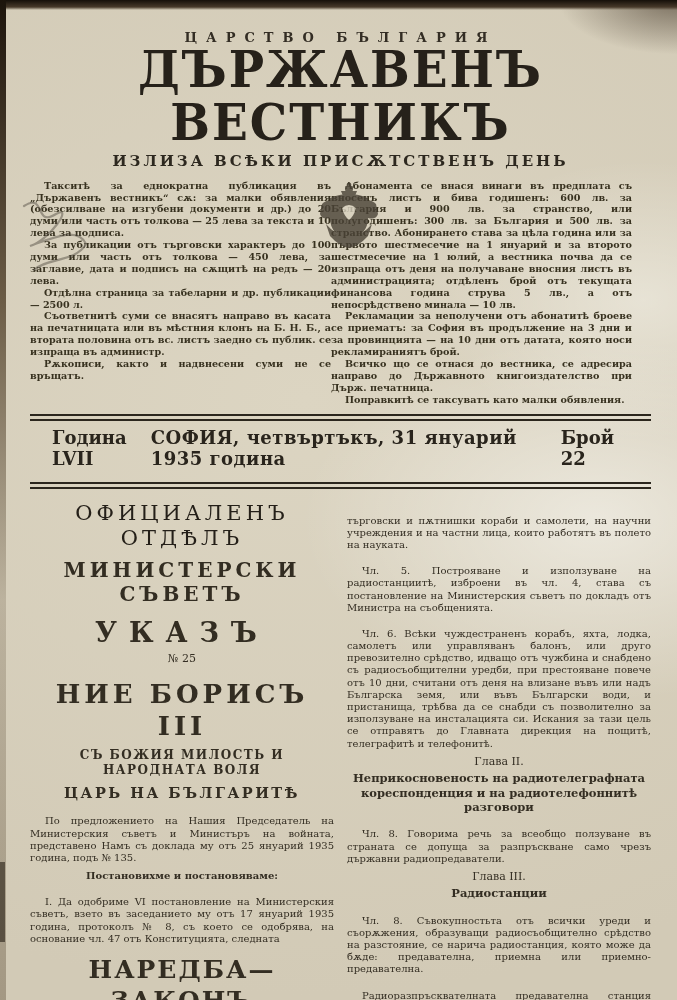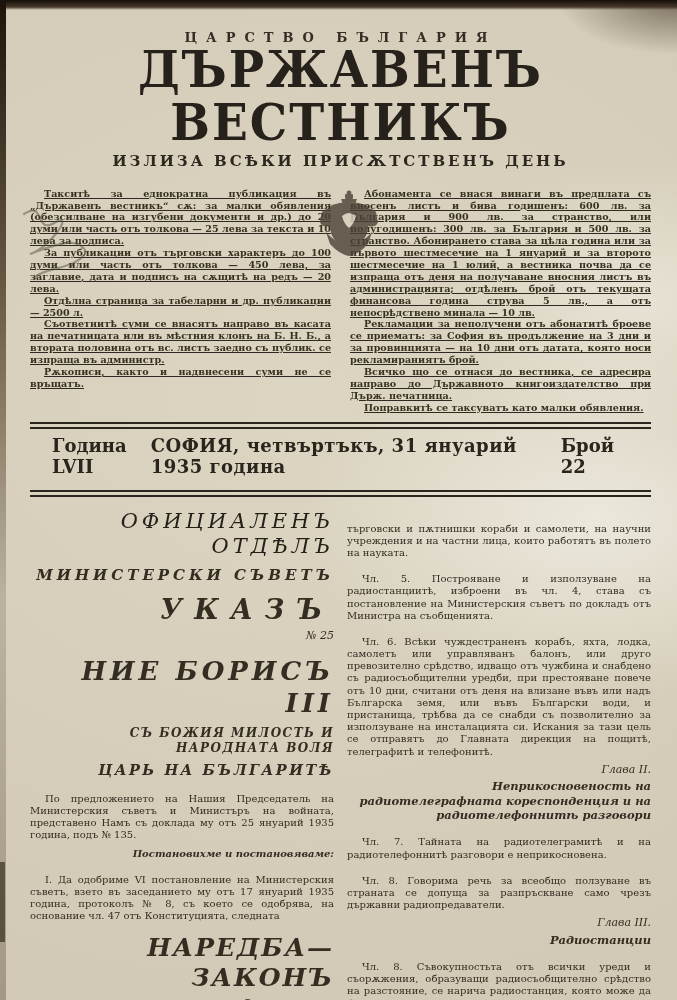--- a/index.html
+++ b/index.html
@@ -23,39 +23,39 @@
 
   .sheet{position:relative;padding:16px 26px 0 30px;z-index:1;}
 
   
   .kingdom{ text-align:center;font-size:13px;font-weight:bold;letter-spacing:9px;color:#332d24;margin-top:14px;}
   .mast{ text-align:center;font-size:47px;font-weight:bold;letter-spacing:2px;color:#26211a;
     margin-top:2px;line-height:1.05;transform:scaleY(1.08);}
   .subt{ text-align:center;font-size:15px;font-weight:bold;letter-spacing:3px;color:#2d281f;margin-top:6px;}
 
   
-  .notices{display:flex;justify-content:space-between;margin-top:18px;position:relative;text-decoration:underline;}
+  .notices{display:flex;margin-top:10px;position:relative;}
   .ncol{width:301px;font-size:9.6px;font-weight:bold;line-height:1.24;text-align:justify;color:#37311f;}
   .ncol p{margin:0;text-indent:14px;}
   .crest{position:absolute;left:286px;top:2px;width:66px;height:72px;opacity:.8;z-index:2;}
   .scribble{position:absolute;left:-14px;top:8px;width:80px;height:90px;opacity:.45;z-index:3;}
 
   
   .dbl{height:3px;border-top:2px solid #2b261d;border-bottom:2px solid #2b261d;margin-top:8px;}
   .dateline{display:flex;align-items:baseline;justify-content:space-between;
     padding:6px 22px 5px 22px;font-size:18px;font-weight:bold;color:#29241c;}
   .dateline .mid{letter-spacing:0.5px;}
 
   
   .bodycols{display:flex;justify-content:space-between;margin-top:12px;}
   .mcol{width:304px;font-size:10px;line-height:1.22;text-align:justify;color:#332d22;}
   .mcol p{margin:14px 0 1px 0;text-indent:15px;}
-  .c{text-align:right;text-indent:0 !important;font-style:italic;}
+  .c{text-align:center;text-indent:0 !important;}
   .sec-title{font-size:21px;letter-spacing:4px;font-weight:normal;color:#241f18;margin:0 0 6px 0;}
-  .ministry{font-size:15px;font-weight:bold;letter-spacing:4px;margin:4px 0 10px 0;}
+  .ministry{font-size:20px;font-weight:bold;letter-spacing:4px;margin:4px 0 10px 0;}
   .ukaz{font-size:27px;font-weight:bold;letter-spacing:12px;margin:2px 0 2px 0;}
   .ukaz-no{font-size:11px;margin-bottom:10px;}
   .royal1{font-size:26px;font-weight:bold;letter-spacing:4px;margin:14px 0 6px 0;}
   .royal2{font-size:12px;font-weight:bold;letter-spacing:1.5px;margin:0 0 6px 0;}
   .royal3{font-size:14.5px;font-weight:bold;letter-spacing:2.5px;margin:0 0 10px 0;}
   .resolve{font-weight:bold;margin:6px 0 4px 0 !important;}
   .law-title{font-size:25px;font-weight:bold;letter-spacing:2px;margin:10px 0 0 0;}
   .law-sub{font-size:15px;font-weight:bold;letter-spacing:7px;margin:2px 0 4px 0;}
   .shortrule{width:36px;border-top:1.5px solid #2b261d;margin:6px auto 6px auto;}
   .part{font-size:13.5px;letter-spacing:2px;margin:2px 0 3px 0;}
@@ -136,21 +136,20 @@
       <div class="c part">ЧАСТЬ ПЪРВА</div>
 
     </div>
 
     <div class="mcol">
       <p style="text-indent:0">търговски и пѫтнишки кораби и самолети, на научни учреждения и на частни лица, които работятъ въ полето на науката.</p>
       <p>Чл. 5. Построяване и използуване на радиостанциитѣ, изброени въ чл. 4, става съ постановление на Министерския съветъ по докладъ отъ Министра на съобщенията.</p>
       <p>Чл. 6. Всѣки чуждестраненъ корабъ, яхта, лодка, самолетъ или управляванъ балонъ, или друго превозително срѣдство, идващо отъ чужбина и снабдено съ радиосъобщителни уредби, при престояване повече отъ 10 дни, считани отъ деня на влизане въвъ или надъ Българска земя, или въвъ Български води, и пристанища, трѣбва да се снабди съ позволително за използуване на инсталацията си. Искания за тази цель се отправятъ до Главната дирекция на пощитѣ, телеграфитѣ и телефонитѣ.</p>
       <div class="c chap">Глава II.</div>
       <div class="c chap-title">Неприкосновеность на радиотелеграфната кореспонденция и на радиотелефоннитѣ разговори</div>
-      <p>Чл. 7. Тайната на радиотелеграмитѣ и на радиотелефоннитѣ разговори е неприкосновена.</p>
       <p>Чл. 8. Говорима речь за всеобщо ползуване въ страната се допуща за разпръскване само чрезъ държавни радиопредаватели.</p>
       <div class="c chap">Глава III.</div>
       <div class="c chap-title">Радиостанции</div>
       <p>Чл. 8. Съвокупностьта отъ всички уреди и съорѫжения, образуващи радиосъобщително срѣдство на разстояние, се нарича радиостанция, която може да бѫде: предавателна, приемна или приемно-предавателна.</p>
       <p>Радиоразпръсквателната предавателна станция включва въ себе си и студиото.</p>
 
     </div>
 
   </div>
 </div>

